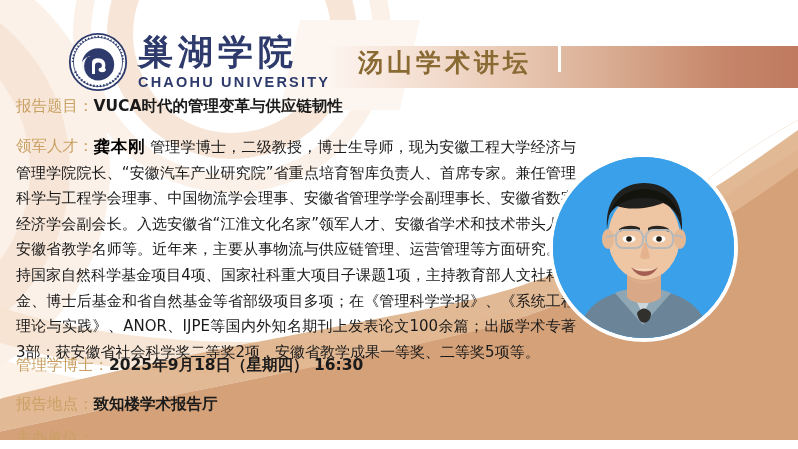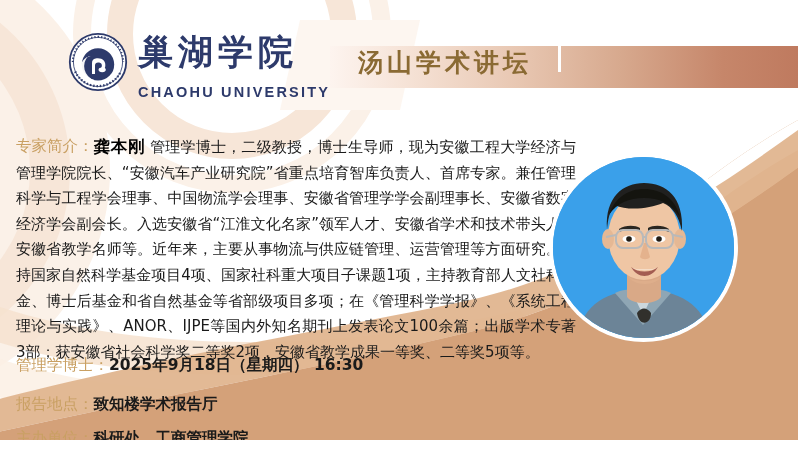--- a/index.html
+++ b/index.html
@@ -57,21 +57,21 @@
     line-height: 40px;
     white-space: nowrap;
   }
   .logo-en {
     font-family: "Liberation Sans", sans-serif;
     font-size: 14.5px;
     font-weight: bold;
     color: #2d3a6b;
     letter-spacing: 2.2px;
     line-height: 18px;
-    margin-top: 11px;
+    margin-top: 1px;
     white-space: nowrap;
   }
   
   .banner {
     position: absolute;
     left: 330px; top: 46px;
     width: 468px; height: 42px;
     background: linear-gradient(to right,
         #fdf4ef 0%,
         #f6e3d7 16%,
@@ -230,41 +230,44 @@
     </div>
 
     <div class="banner">
       <div class="banner-main">汤山学术讲坛</div>
       <div class="banner-sep"></div>
     </div>
   </div>
 
   <div class="content">
 
+    <div class="field-row" id="row-title">
+      <span class="label">报告题目：</span>
+      <span class="value-bold">VUCA时代的管理变革与供应链韧性</span>
+    </div>
 
     <div id="bio-block">
-      <span class="label">专家简介：</span>
+      <span class="label">领军人才：</span>
       <div class="bio-text">
         <span class="bio-name">龚本刚</span><span> 管理学博士，二级教授，博士生导师，现为安徽工程大学经济与管理学院院长、“安徽汽车产业研究院”省重点培育智库负责人、首席专家。兼任管理科学与工程学会理事、中国物流学会理事、安徽省管理学学会副理事长、安徽省数字经济学会副会长。入选安徽省“江淮文化名家”领军人才、安徽省学术和技术带头人、安徽省教学名师等。近年来，主要从事物流与供应链管理、运营管理等方面研究。主持国家自然科学基金项目4项、国家社科重大项目子课题1项，主持教育部人文社科基金、博士后基金和省自然基金等省部级项目多项；在《管理科学学报》、《系统工程理论与实践》、ANOR、IJPE等国内外知名期刊上发表论文100余篇；出版学术专著 3部；获安徽省社会科学奖二等奖2项，安徽省教学成果一等奖、二等奖5项等。</span>
       </div>
     </div>
 
     <div class="field-row" id="row-time">
       <span class="label">管理学博士：</span>
       <span class="value-bold">2025年9月18日（星期四） 16:30</span>
     </div>
 
     <div class="field-row" id="row-place">
       <span class="label">报告地点：</span>
       <span class="value-bold">致知楼学术报告厅</span>
     </div>
 
     <div class="field-row" id="row-host">
       <span class="label">主办单位：</span>
-      <span class="value-bold">科研处、工商管理学院</span>
     </div>
   </div>
 
   <div class="portrait">
     <svg viewBox="0 0 181 181" width="181" height="181" xmlns="http://www.w3.org/2000/svg">
       <rect x="0" y="0" width="181" height="181" fill="#3aa0ea"></rect>
 
       <path d="M 24 181 C 30 146 54 134 90 132 C 126 134 151 146 157 181 Z" fill="#6c8497"></path>
       <path d="M 62 136 L 90 168 L 118 136 C 108 130 72 130 62 136 Z" fill="#8fa6b4"></path>
       <path d="M 78 133 L 90 158 L 102 133 Z" fill="#ffffff" opacity="0.55"></path>

